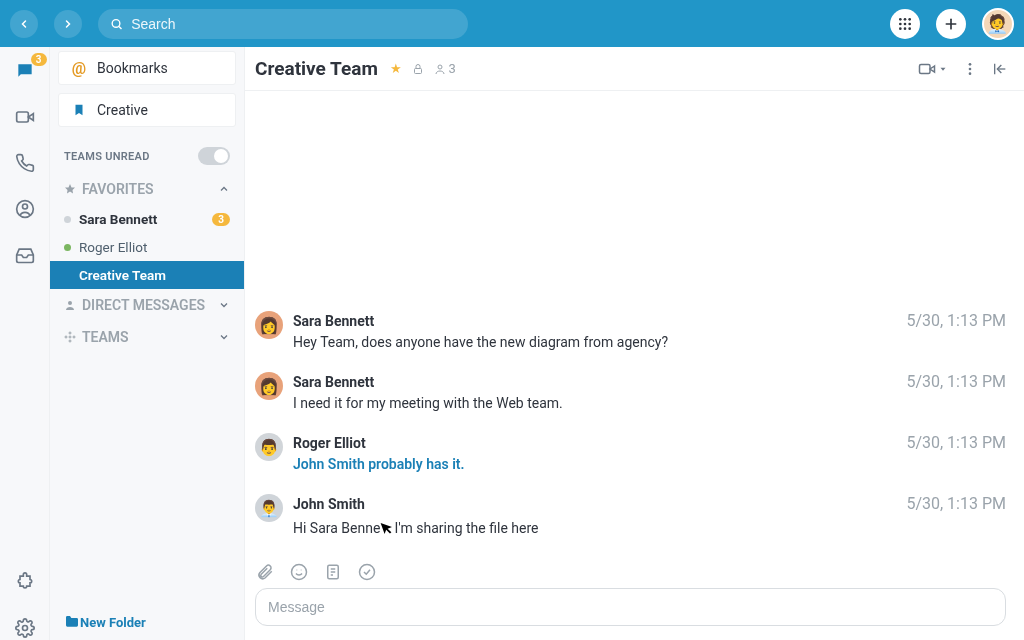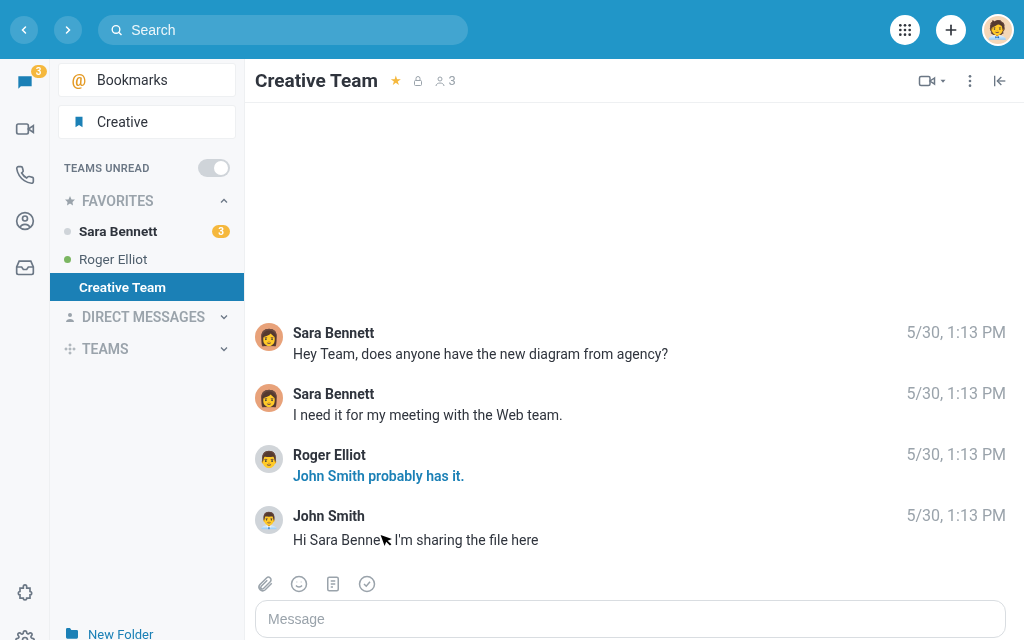--- a/index.html
+++ b/index.html
@@ -1,19 +1,19 @@
 <!DOCTYPE html>
 <html><head>
 <meta charset="utf-8">
 <style>
 * { box-sizing: border-box; margin: 0; padding: 0; }
 body { font-family: -apple-system, BlinkMacSystemFont, "Segoe UI", Roboto, Helvetica, Arial, sans-serif; width: 1024px; height: 640px; overflow: hidden; background: #fff; color: #2f343d; }
 
 
-.topbar { height: 59px; background: #2196c8; display: flex; align-items: center; padding: 0 10px; gap: 16px; }
+.topbar { height: 47px; background: #2196c8; display: flex; align-items: center; padding: 0 10px; gap: 16px; }
 .nav-btn { width: 28px; height: 28px; border-radius: 50%; background: rgba(255,255,255,0.15); display: flex; align-items: center; justify-content: center; color: #fff; cursor: pointer; }
 .search-wrap { flex: 0 0 370px; height: 30px; background: rgba(255,255,255,0.15); border-radius: 15px; display: flex; align-items: center; padding: 0 12px; gap: 8px; color: #fff; }
 .search-wrap input { background: transparent; border: none; outline: none; color: #fff; font-size: 14px; width: 100%; }
 .search-wrap input::placeholder { color: rgba(255,255,255,0.9); }
 .top-spacer { flex: 1; }
 .top-circle { width: 30px; height: 30px; border-radius: 50%; background: #fff; display: flex; align-items: center; justify-content: center; cursor: pointer; color: #2f343d; font-size: 18px; font-weight: bold; }
 .avatar-top { width: 32px; height: 32px; border-radius: 50%; background: #f4d7b8; display:flex; align-items:center; justify-content:center; font-size:18px; position:relative; cursor:pointer; border:2px solid #fff;}
 
 
 .main { display: flex; height: 593px; }
@@ -35,21 +35,21 @@
 .sec-head { display:flex; align-items:center; justify-content:space-between; padding:8px 14px; font-size:14px; font-weight:600; color:#9aa3ab; cursor:pointer; }
 .sec-head .l { display:flex; align-items:center; gap:6px; }
 .fav-row { display:flex; align-items:center; height:28px; padding:0 14px; gap:8px; font-size:13.5px; cursor:pointer; color:#50606e; }
 .fav-row .dot { width:7px; height:7px; border-radius:50%; }
 .fav-row .name { flex:1; }
 .fav-row .bad { background:#f5b83d; color:#fff; font-size:10px; font-weight:700; border-radius:9px; padding:1px 6px; }
 .fav-row.bold .name { font-weight:700; color:#2f343d; }
 .fav-row.active { background:#1b80b6; color:#fff; }
 .fav-row.active .name { color:#fff; font-weight:600; }
 .sidebar-bottom { margin-top:auto; padding:10px 14px; }
-.new-folder { display:flex; align-items:center; gap:8px; font-size:13px; color:#1b80b6; cursor:pointer; }
+.new-folder { display:flex; align-items:center; font-size:13px; color:#1b80b6; cursor:pointer;font-weight:bold; }
 
 
 .content { flex:1; display:flex; flex-direction:column; }
 .chead { height:44px; border-bottom:1px solid #eef0f2; display:flex; align-items:center; padding:0 16px 0 10px; gap:12px; }
 .chead .title { font-size:19px; font-weight:700; color:#2f343d; }
 .chead .meta { display:flex; align-items:center; gap:10px; color:#9aa3ab; font-size:13px; }
 .chead .meta .star { color:#f5b83d; }
 .chead .right { margin-left:auto; display:flex; gap:14px; color:#6b7785; }
 .chead .right .rbtn { cursor:pointer; display:flex; align-items:center; }
 

